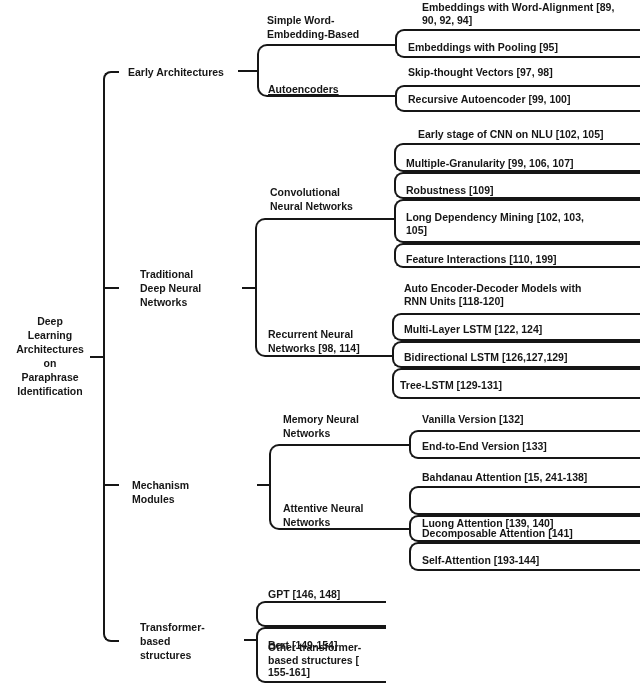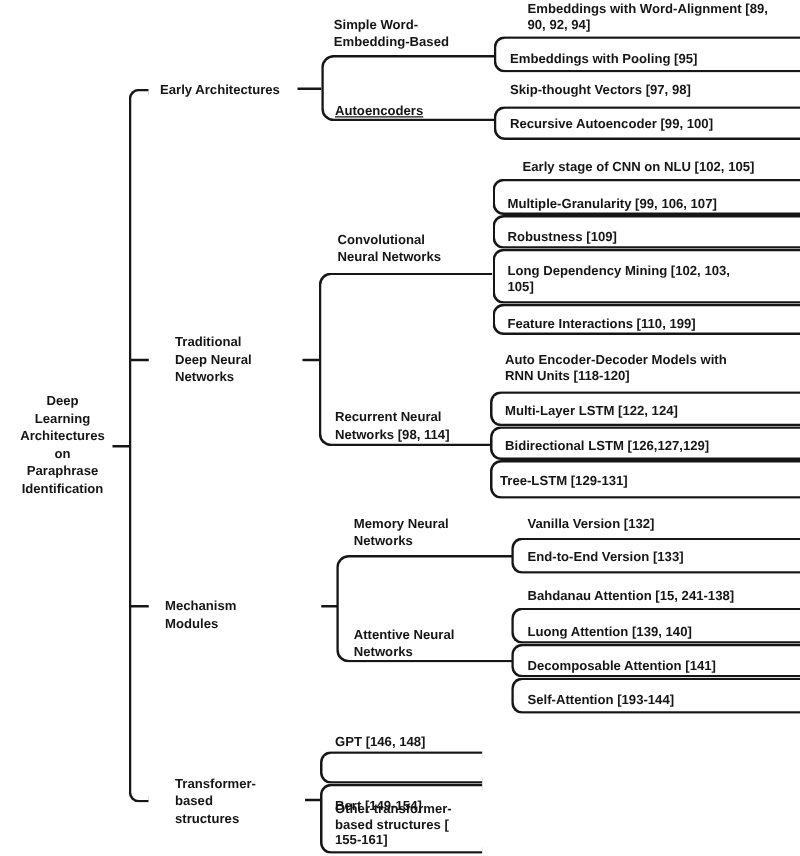--- a/index.html
+++ b/index.html
@@ -74,21 +74,21 @@
   #l-c3 { left:406px; top:184px; }
   #l-c4 { left:406px; top:211px; }
   #l-c5 { left:406px; top:253px; }
   #l-d1 { left:404px; top:282px; }
   #l-d2 { left:404px; top:323px; }
   #l-d3 { left:404px; top:351px; }
   #l-d4 { left:400px; top:379px; }
   #l-e1 { left:422px; top:413px; }
   #l-e2 { left:422px; top:440px; }
   #l-f1 { left:422px; top:471px; }
-  #l-f2 { left:422px; top:500px; }
+  #l-f2 { left:422px; top:517px; }
   #l-f3 { left:422px; top:527px; }
   #l-f4 { left:422px; top:554px; }
   #l-g1 { left:268px; top:588px; }
   #l-g2 { left:268px; top:623px;margin-top:16px; }
   #l-g3 { left:268px; top:641px; }
 </style>
 </head>
 <body>
 
 <div class="canvas">

